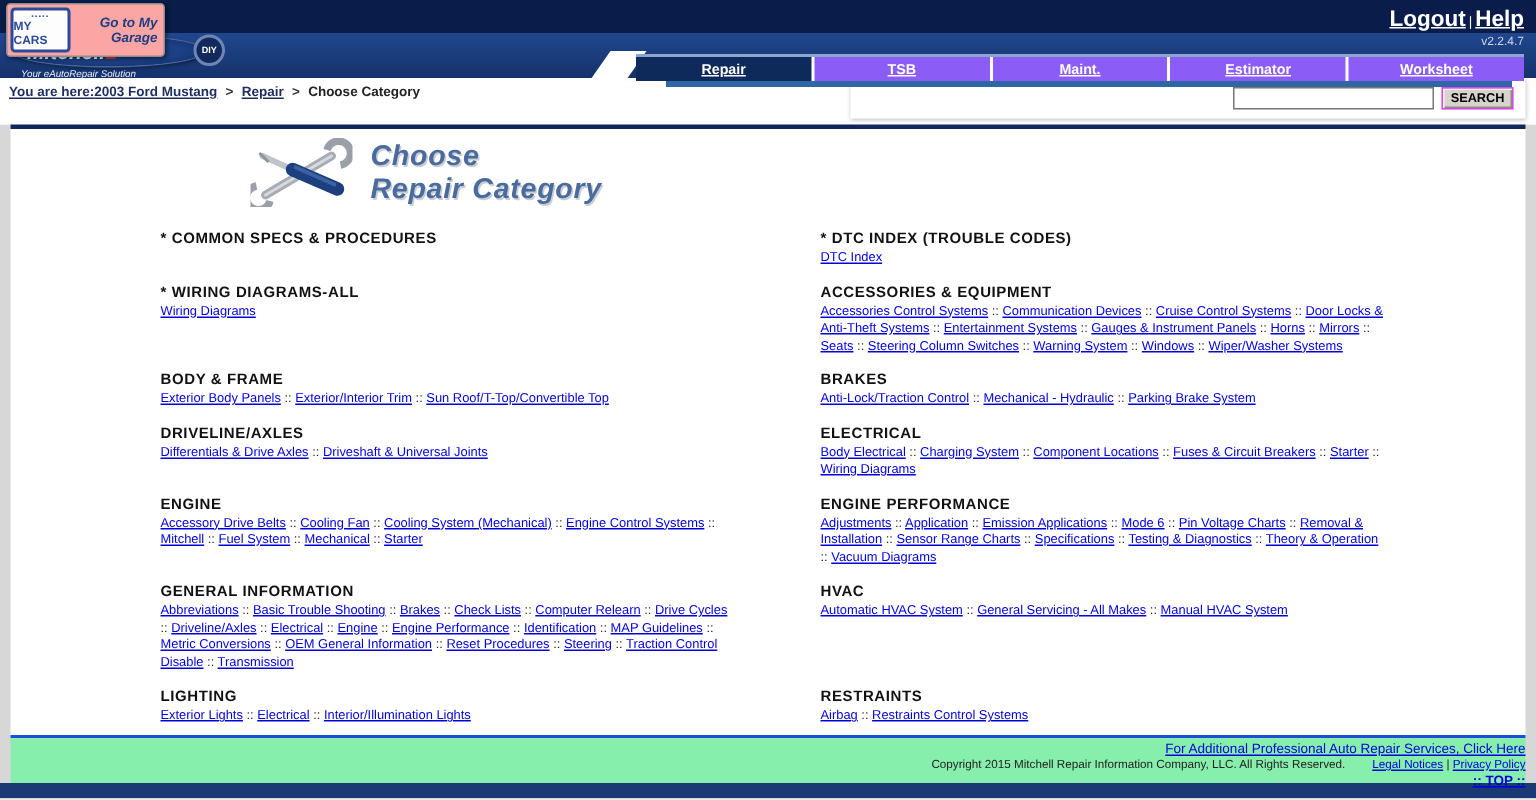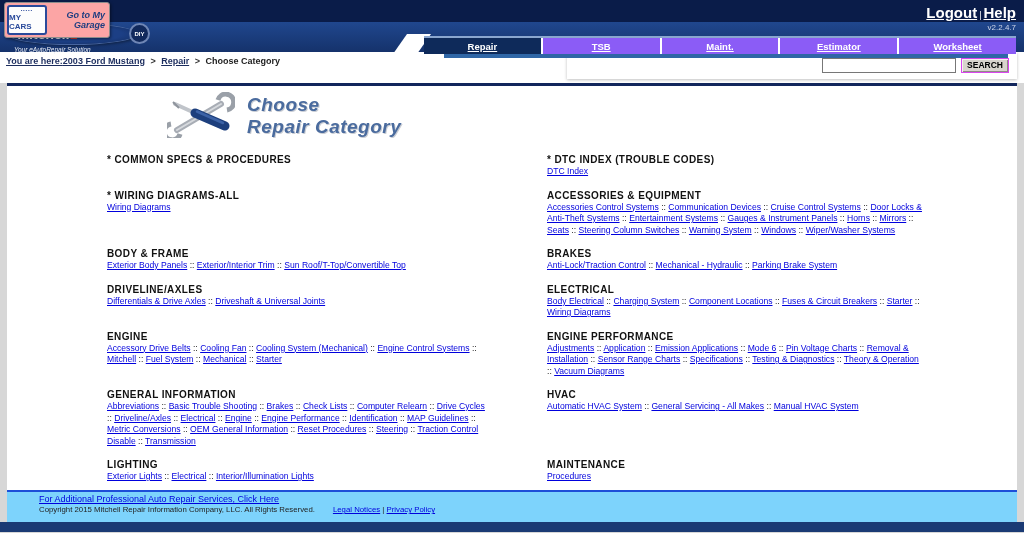--- a/index.html
+++ b/index.html
@@ -72,21 +72,21 @@
            letter-spacing:.5px;text-shadow:1px 1px 0 #c9cdd4;margin-top:2px;}
 
   .catgrid{display:grid;grid-template-columns:440px 430px;margin:16px 0 0 100px;}
   .cell{padding-right:55px;box-sizing:border-box;}
   .section{margin-bottom:12px;}
   .cat-h{font-size:10px;font-weight:bold;color:#111;letter-spacing:.4px;line-height:12px;}
   .cat-links{font-size:8.6px;line-height:11.5px;color:#222;}
   .cat-links a{color:#0000dd;}
 
   
-  .footer{margin:0 7px;background:#7dd3fc;text-align:left;padding-top:2px;height:28px;padding-left:32px;}
+  .footer{margin:0 7px;background:#86efac;text-align:right;padding-top:2px;height:28px;padding-left:32px;}
   .f-link{font-size:9px;}
   .f-link a{color:#0000dd;}
   .f-copy{font-size:7.8px;color:#222;margin-top:1px;}
   .f-copy a{color:#0000dd;}
   .f-copy .gap{display:inline-block;width:18px;}
   .f-top{font-size:9px;font-weight:bold;margin-top:1px;}
   .f-top a{color:#0000dd;}
   .bottombar{height:10px;background:#1a3a74;}
 </style>
 </head>
@@ -242,34 +242,29 @@
         </div>
       </div>
       <div class="cell">
         <div class="section">
           <div class="cat-h">LIGHTING</div>
           <div class="cat-links"><a href="#">Exterior Lights</a> :: <a href="#">Electrical</a> :: <a href="#">Interior/Illumination Lights</a></div>
         </div>
       </div>
       <div class="cell">
         <div class="section">
-          <div class="cat-h">MAINTENANCE</div>
-          <div class="cat-links"><a href="#">Procedures</a></div>
-        </div>
-      </div>
-      <div class="cell">
-        <div class="section">
           <div class="cat-h">RESTRAINTS</div>
           <div class="cat-links"><a href="#">Airbag</a> :: <a href="#">Restraints Control Systems</a></div>
         </div>
       </div>
     </div>
 </div>
 
 <div class="footer">
   <div class="f-link"><a href="#">For Additional Professional Auto Repair Services, Click Here</a></div>
   <div class="f-copy">
     <span>Copyright 2015 Mitchell Repair Information Company, LLC.  All Rights Reserved.</span><span class="gap"></span><a href="#">Legal Notices</a>
     <span>|</span>
     <a href="#">Privacy Policy</a>
   </div>
+  <div class="f-top"><a href="#">:: TOP ::</a></div>
 </div>
 <div class="bottombar"></div>
 
 </body></html>

